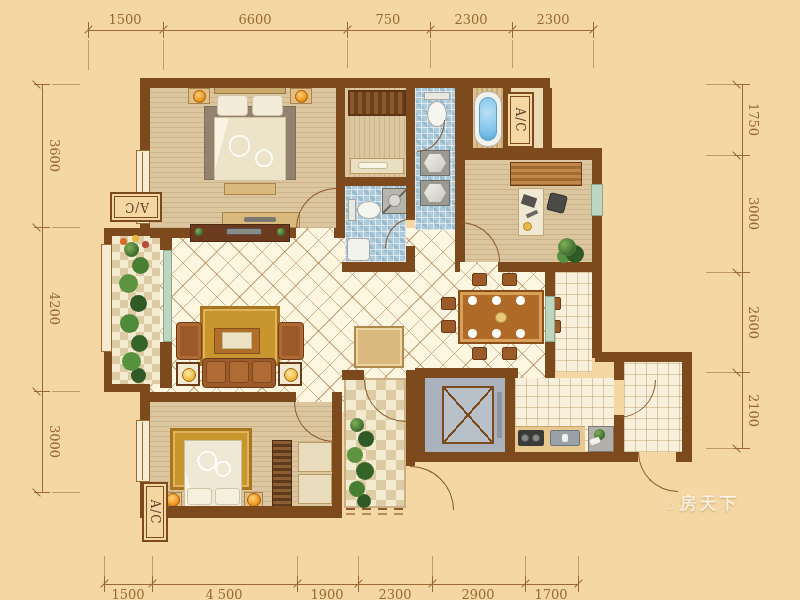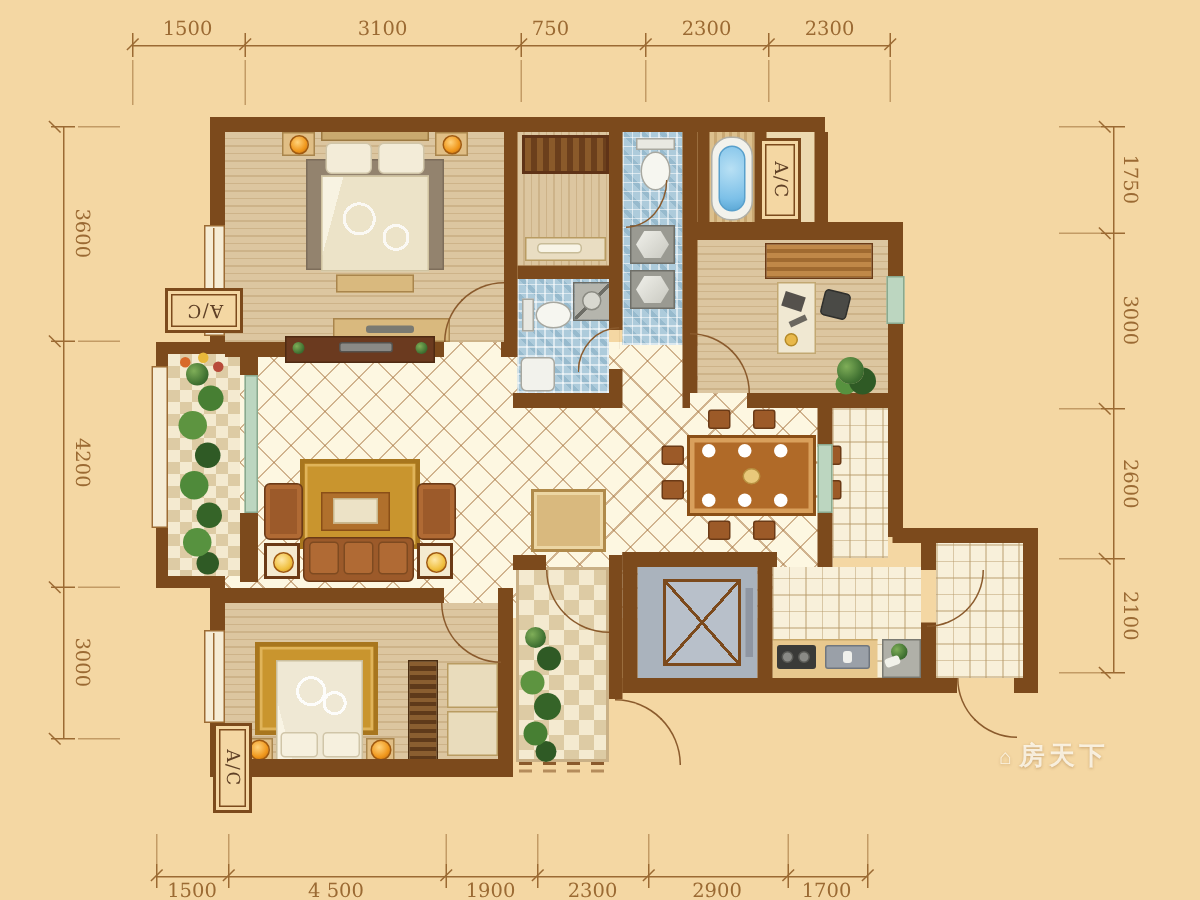--- a/index.html
+++ b/index.html
@@ -77,22 +77,22 @@
   <div class="tickh" style="left:430px;top:22px;"></div>
   <div class="tickh" style="left:512px;top:22px;"></div>
   <div class="tickh" style="left:593px;top:22px;"></div>
   <div class="wit" style="left:88px;top:40px;width:1px;height:30px;"></div>
   <div class="wit" style="left:163px;top:40px;width:1px;height:30px;"></div>
   <div class="wit" style="left:347px;top:40px;width:1px;height:28px;"></div>
   <div class="wit" style="left:430px;top:40px;width:1px;height:28px;"></div>
   <div class="wit" style="left:512px;top:40px;width:1px;height:28px;"></div>
   <div class="wit" style="left:593px;top:40px;width:1px;height:28px;"></div>
   <div class="dimlab" style="left:93px;top:12px;">1500</div>
-  <div class="dimlab" style="left:223px;top:12px;">3100</div>
-  <div class="dimlab" style="left:335px;top:12px;">750</div>
+  <div class="dimlab" style="left:223px;top:12px;">6600</div>
+  <div class="dimlab" style="left:356px;top:12px;">750</div>
   <div class="dimlab" style="left:439px;top:12px;">2300</div>
   <div class="dimlab" style="left:521px;top:12px;">2300</div>
 
   <div class="dline" style="left:104px;top:584px;width:474px;height:1px;"></div>
   <div class="tickh" style="left:104px;top:576px;"></div>
   <div class="tickh" style="left:152px;top:576px;"></div>
   <div class="tickh" style="left:297px;top:576px;"></div>
   <div class="tickh" style="left:358px;top:576px;"></div>
   <div class="tickh" style="left:432px;top:576px;"></div>
   <div class="tickh" style="left:525px;top:576px;"></div>

